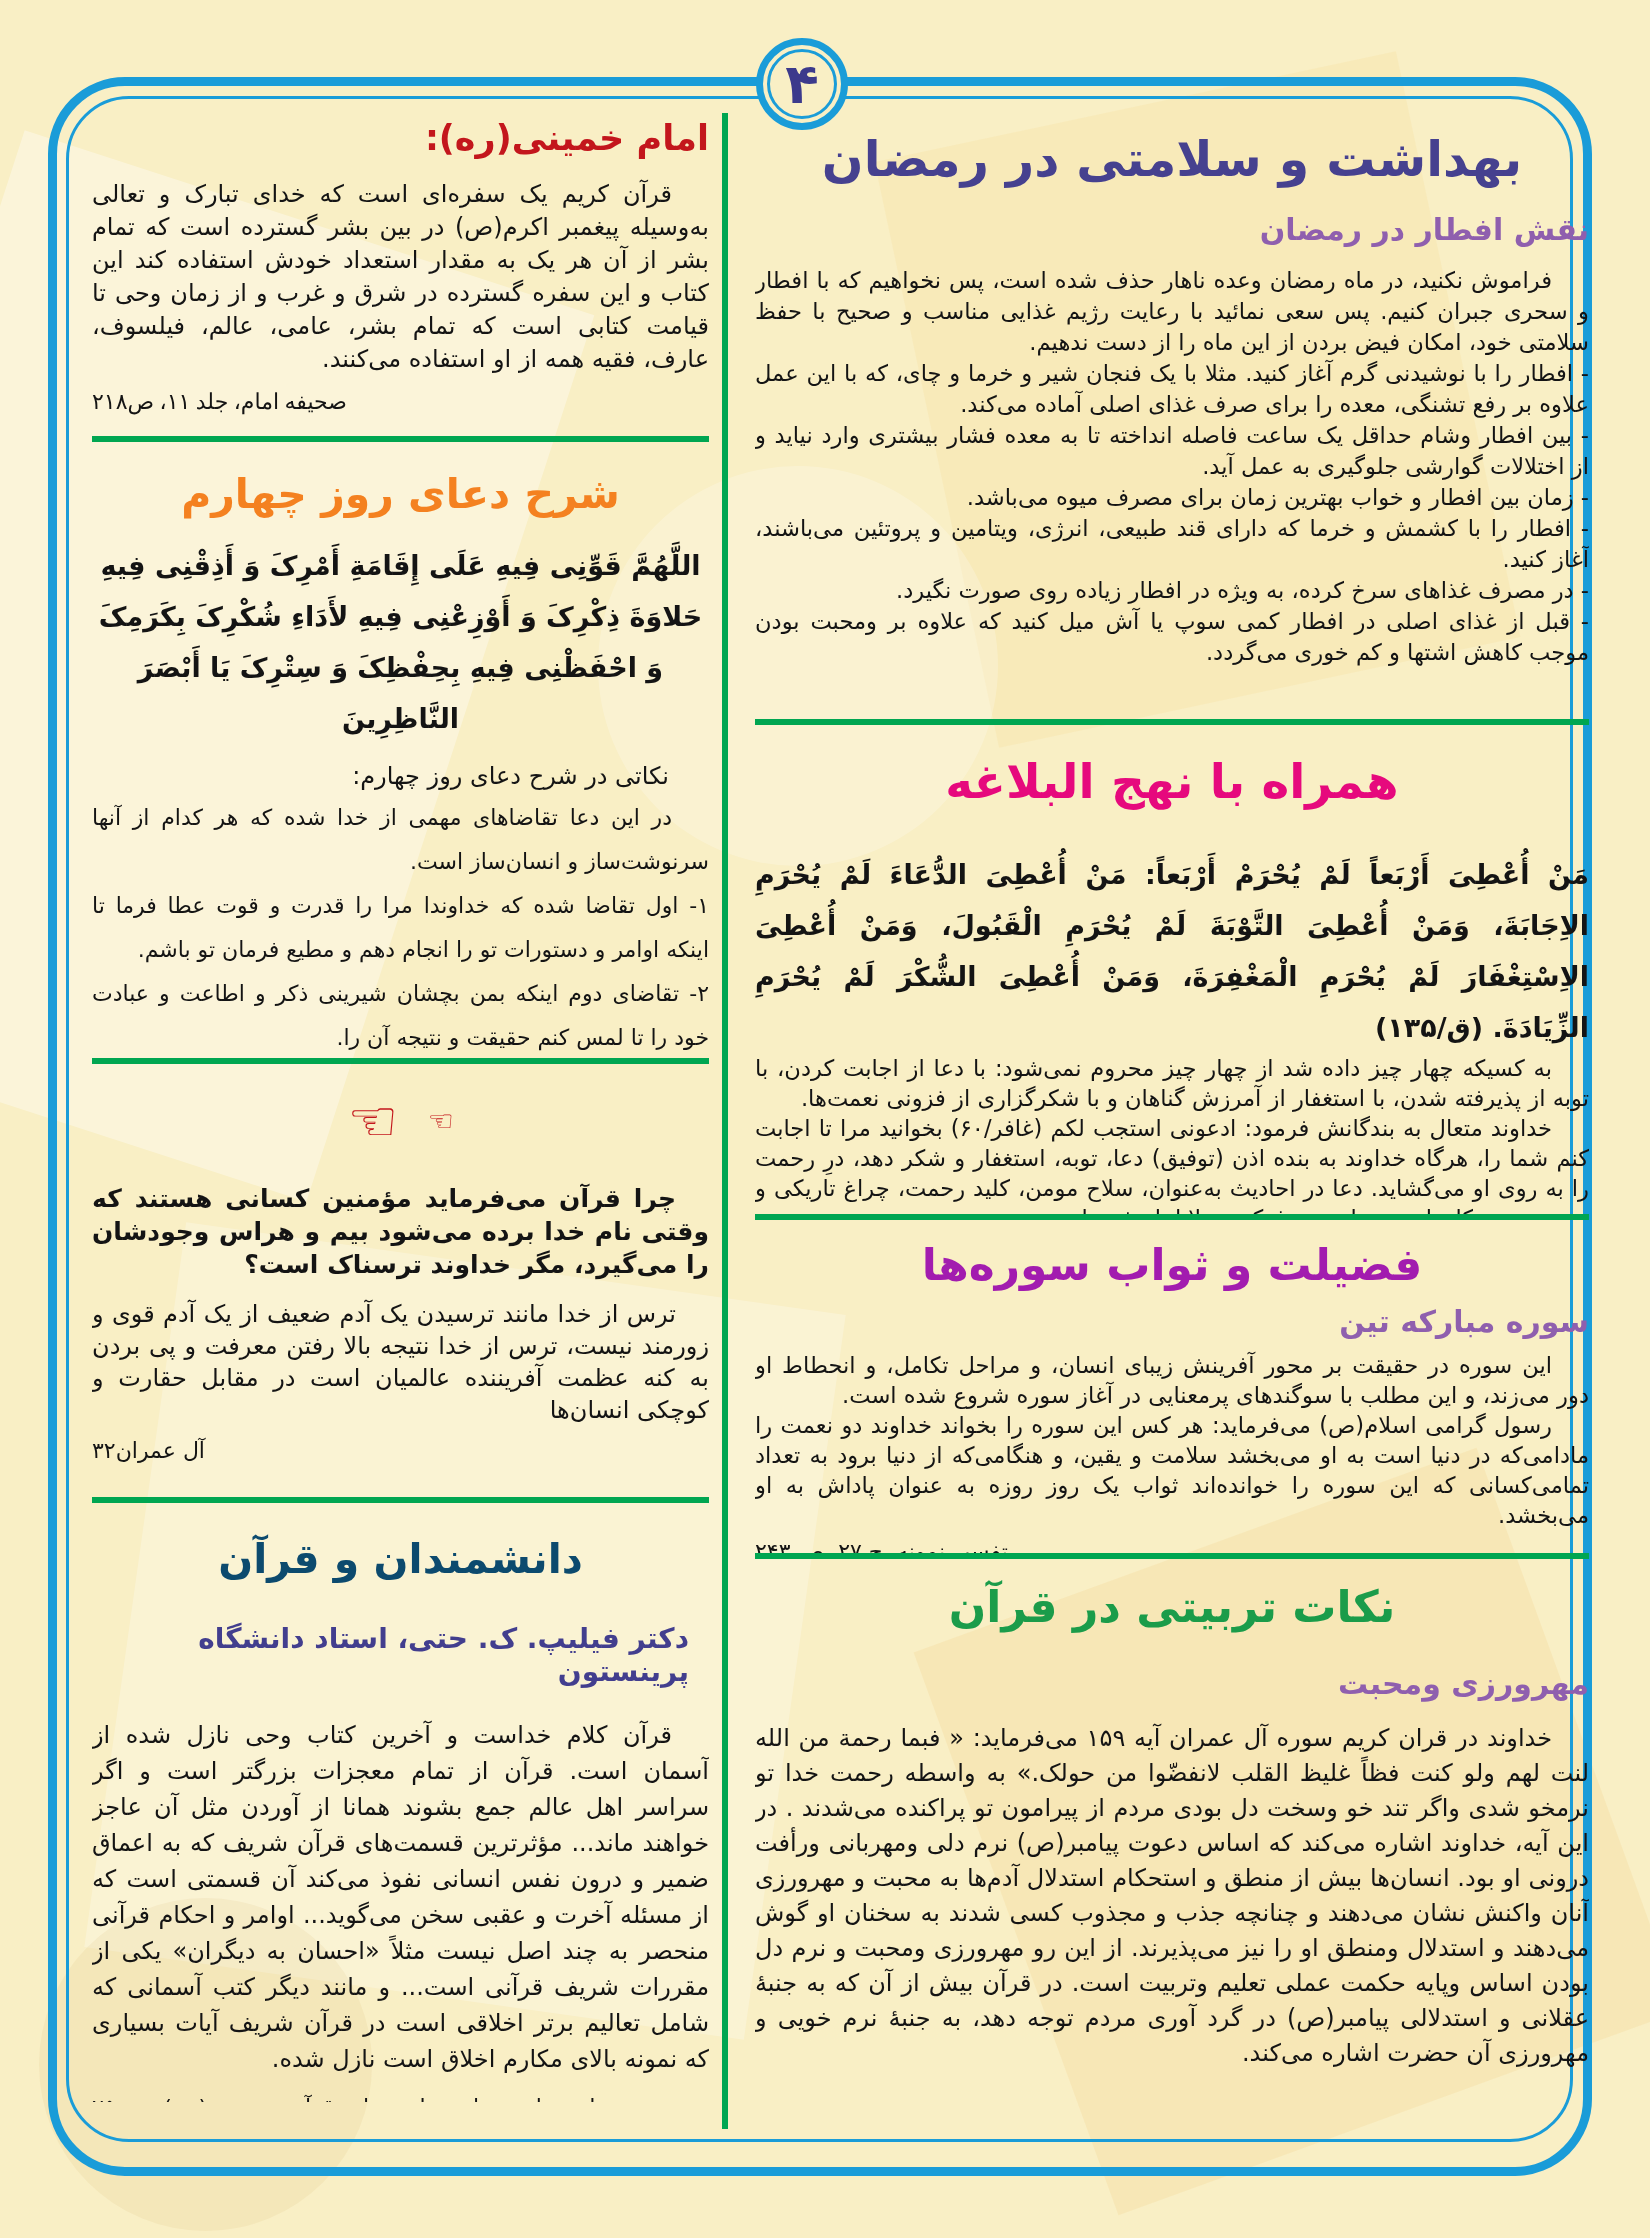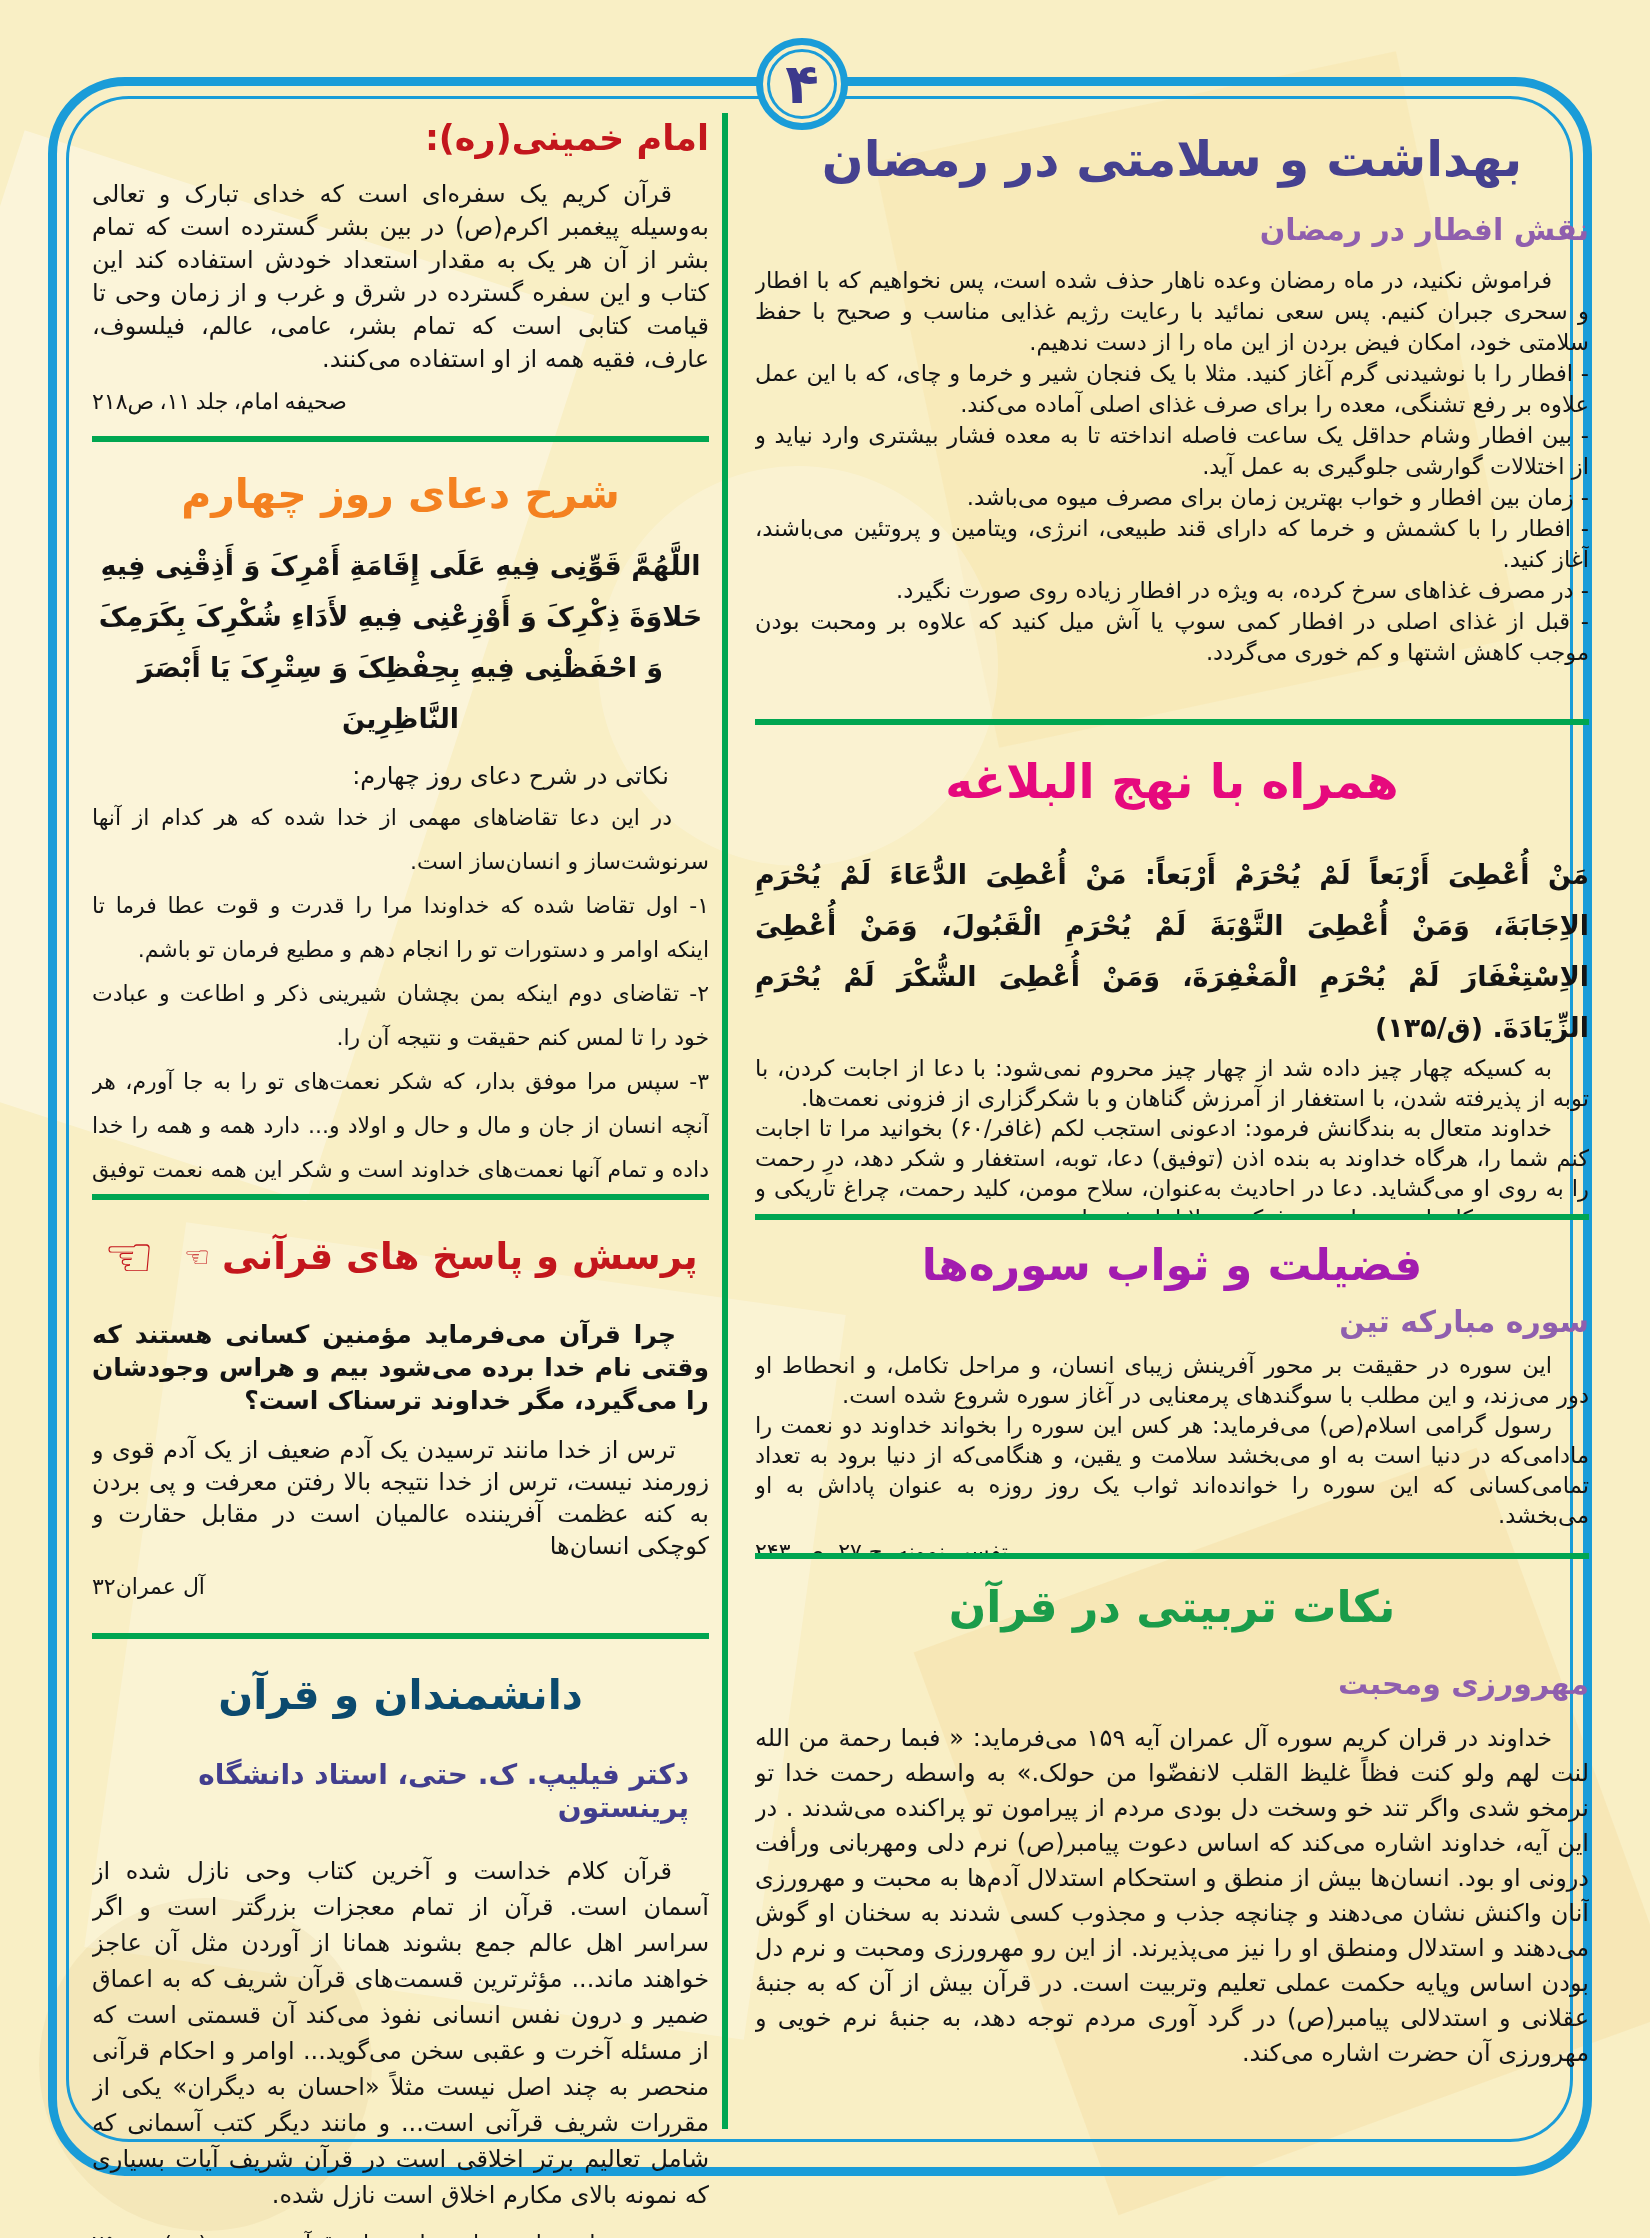--- a/index.html
+++ b/index.html
@@ -71,21 +71,21 @@
   .sec-edu { height:533px; }
   .edu-title { font-size:44px; color:#1b9c4a; margin-top:20px; }
   .sec-edu .sub-head { margin:32px 0 20px; }
   .sec-edu .para { font-size:24px; line-height:35px; }
 
   
   .sec-khomeini { height:326px; }
   .khomeini-title { font-size:35px; color:#c3161c; text-align:right; font-weight:bold; margin-top:6.7px; }
   .sec-khomeini .para { font-size:24px; line-height:33px; margin-top:17.3px; }
   .sec-khomeini .source { margin-top:13.3px;font-family:Liberation Serif, serif; }
-  .sec-dua { height:752px; }
+  .sec-dua { height:616px; }
   .dua-title { font-size:41px; color:#f48120; margin-top:27px; }
   .dua-arabic { font-size:27px; font-weight:bold; line-height:51px; text-align:center; margin-top:20px; }
   .dua-intro { font-size:24px; text-align:right; margin:17.3px 40px 6.7px 0; }
   .sec-dua .para { font-size:22px; line-height:44px; }
   .sec-qa { height:433px; }
   .qa-title { font-size:37px; color:#c3161c; margin-top:29px; display:flex; align-items:center; justify-content:center; gap:12px; }
   .hand-small { font-size:29px; }
   .hand-big { font-size:57px; margin-right:17.3px; line-height:1; }
   .qa-question { font-size:25px; font-weight:bold; line-height:33px; text-align:justify; margin-top:32px; text-indent:33px; }
   .qa-answer { font-size:24px; line-height:32px; text-align:justify; margin-top:17.3px; text-indent:33px; }
@@ -178,21 +178,20 @@
       <p class="para indent">در این دعا تقاضاهای مهمی از خدا شده که هر کدام از آنها سرنوشت‌ساز و انسان‌ساز است.</p>
       <p class="para">۱- اول تقاضا شده که خداوندا مرا را قدرت و قوت عطا فرما تا اینکه اوامر و دستورات تو را انجام دهم و مطیع فرمان تو باشم.</p>
       <p class="para">۲- تقاضای دوم اینکه بمن بچشان شیرینی ذکر و اطاعت و عبادت خود را تا لمس کنم حقیقت و نتیجه آن را.</p>
       <p class="para">۳- سپس مرا موفق بدار، که شکر نعمت‌های تو را به جا آورم، هر آنچه انسان از جان و مال و حال و اولاد و... دارد همه و همه را خدا داده و تمام آنها نعمت‌های خداوند است و شکر این همه نعمت توفیق الهی می‌خواهد.</p>
     </section>
 
     <div class="hline"></div>
 
     <section class="sec-qa">
       <h1 class="qa-title">
-        <span>پرسش و پاسخ های قرآنی</span>
         <span class="hand-small">☜</span>
         <span class="hand-big">☜</span>
       </h1>
       <p class="qa-question">چرا قرآن می‌فرماید مؤمنین کسانی هستند که وقتی نام خدا برده می‌شود بیم و هراس وجودشان را می‌گیرد، مگر خداوند ترسناک است؟</p>
       <p class="qa-answer">ترس از خدا مانند ترسیدن یک آدم ضعیف از یک آدم قوی و زورمند نیست، ترس از خدا نتیجه بالا رفتن معرفت و پی بردن به کنه عظمت آفریننده عالمیان است در مقابل حقارت و کوچکی انسان‌ها</p>
       <div class="source">آل عمران۳۲</div>
     </section>
 
     <div class="hline"></div>
 

